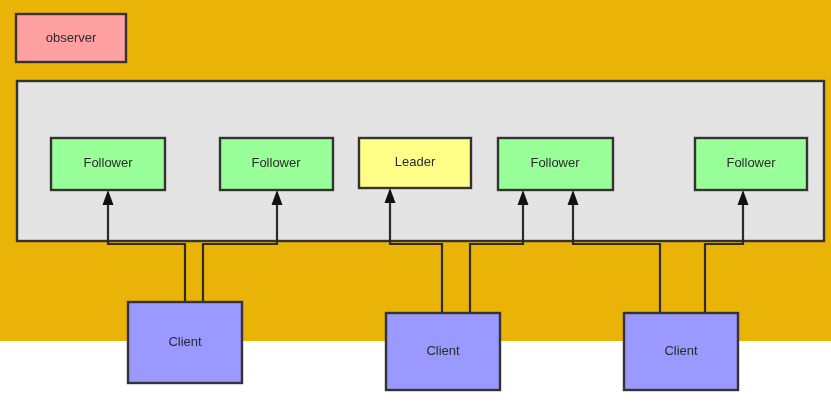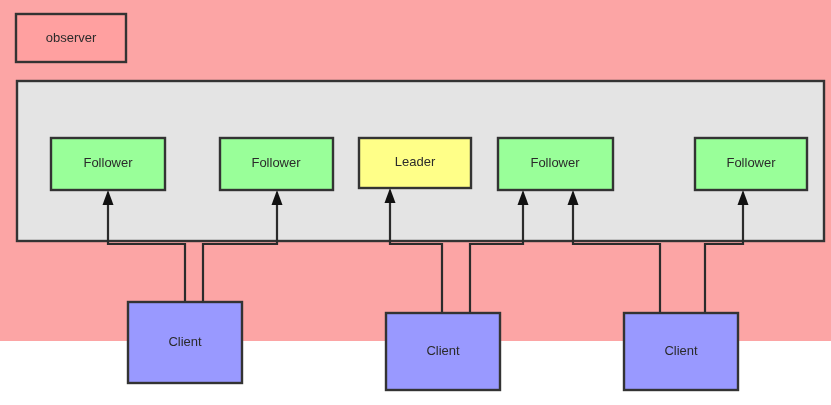--- a/index.html
+++ b/index.html
@@ -10,21 +10,21 @@
   body {
     width: 831px;
     height: 405px;
     overflow: hidden;
     font-family: "Liberation Sans", sans-serif;
   }
   #diagram-root {
     position: relative;
     width: 831px;
     height: 341px;
-    background: #fca5a5;
+    background: #eab308;
     text-decoration: underline;
   }
   svg.canvas {
     position: absolute;
     top: 0;
     left: 0;
     width: 831px;
     height: 405px;
     display: block;
     shape-rendering: geometricPrecision;

